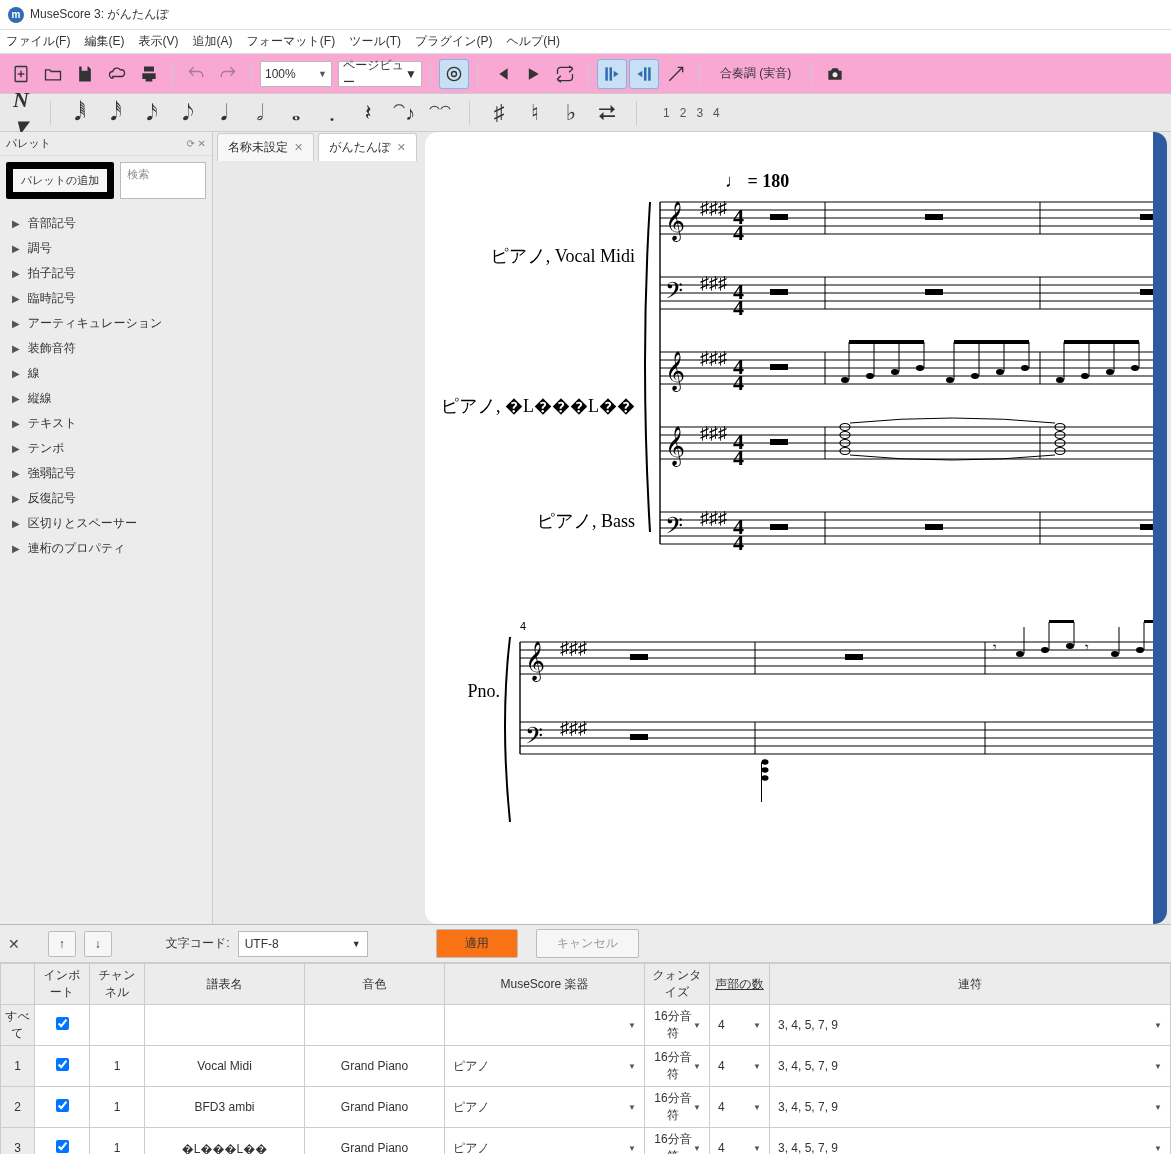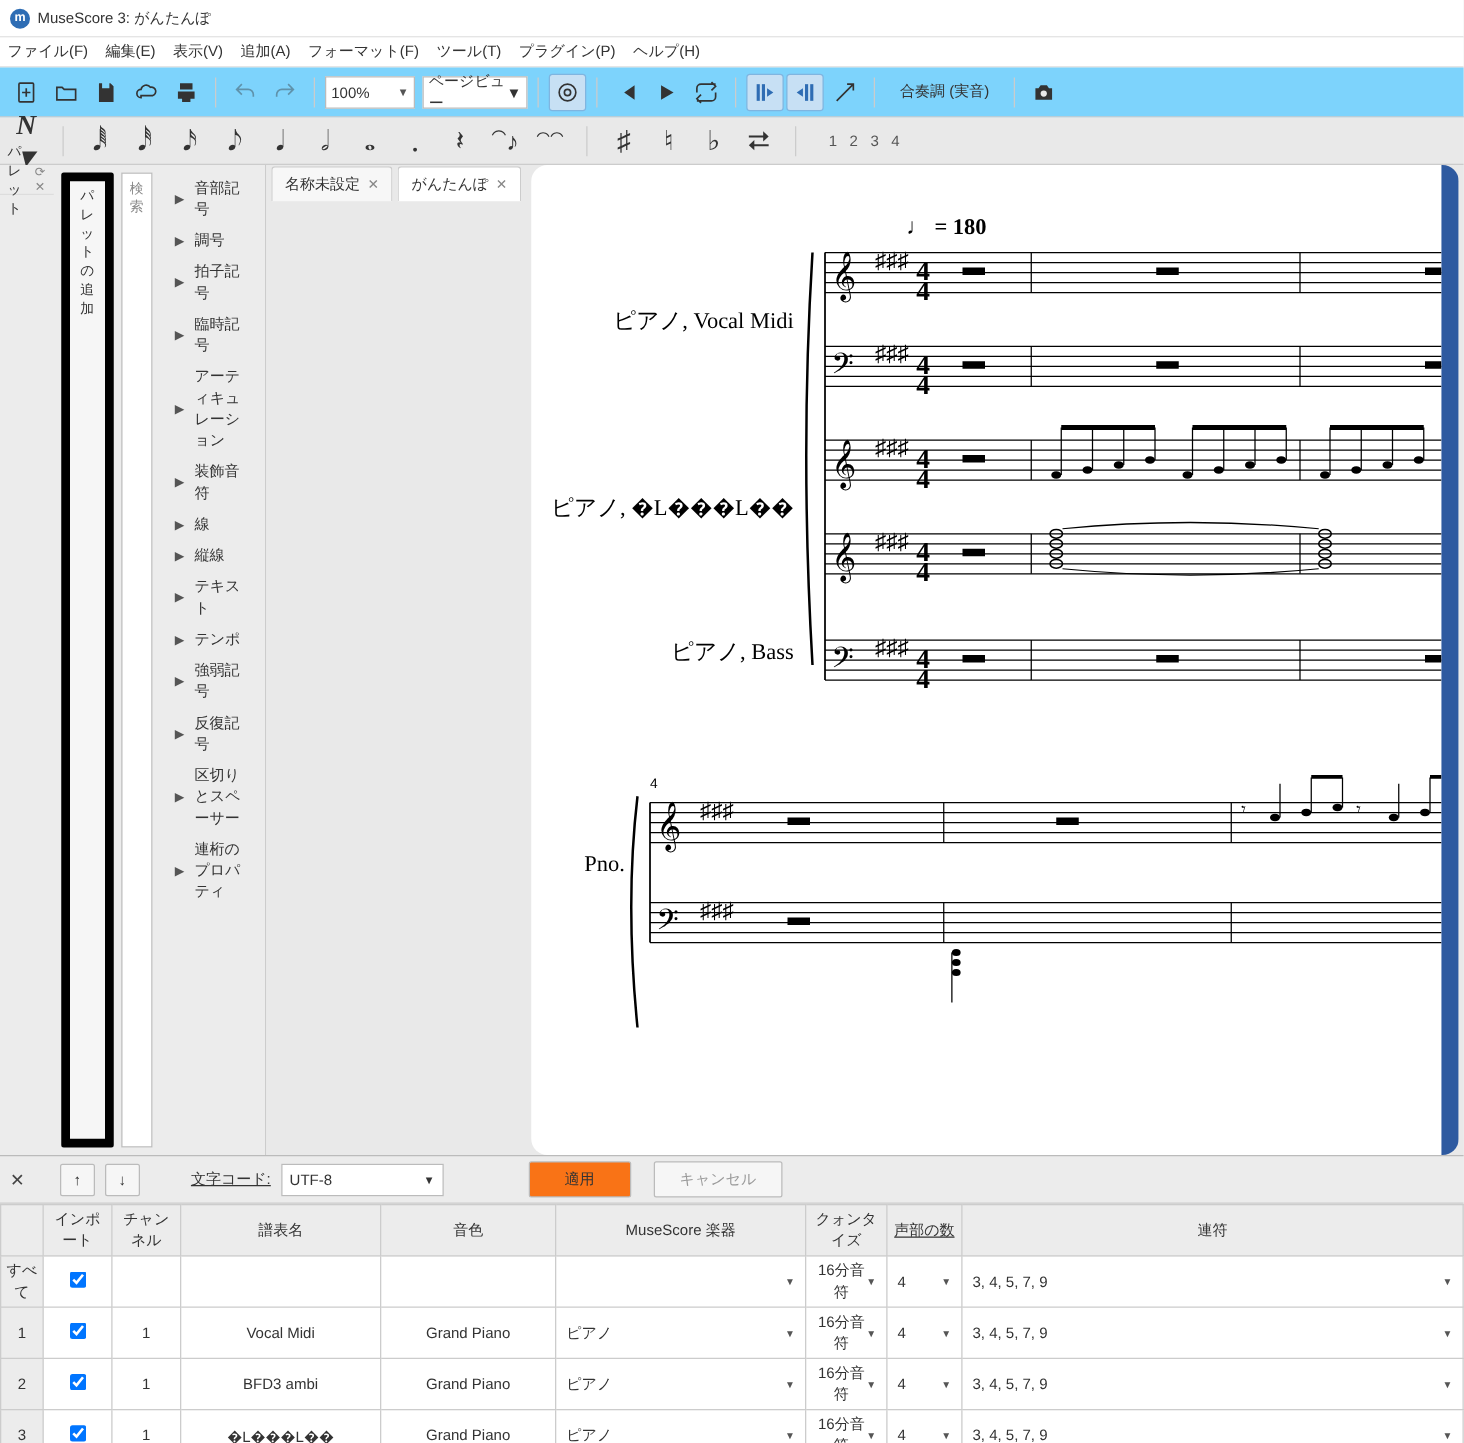--- a/index.html
+++ b/index.html
@@ -1,50 +1,50 @@
 <!DOCTYPE html>
 <html><head>
 <meta charset="utf-8">
 <style>
   * { box-sizing: border-box; margin: 0; padding: 0; }
   body { font-family: "Segoe UI", sans-serif; font-size: 12px; background: #f0f0f0; color: #333; width: 1171px; height: 1154px; overflow: hidden; }
   .titlebar { background: #fff; height: 30px; display: flex; align-items: center; padding: 0 8px; border-bottom: 1px solid #ddd; }
   .titlebar .icon { width: 16px; height: 16px; background: #2e6db4; border-radius: 50%; margin-right: 6px; display: flex; align-items: center; justify-content: center; color:#fff; font-size:10px; font-weight:bold;}
   .menubar { background: #fff; height: 24px; display: flex; align-items:center; padding: 0 6px; border-bottom:1px solid #ddd;}
   .menubar span { margin-right: 14px; cursor:default; }
-  .toolbar { background: #7dd3fc; height: 40px; display:flex; align-items:center; padding:0 6px; border-bottom:1px solid #ccc; gap:2px; }
+  .toolbar { background: #f9a8d4; height: 40px; display:flex; align-items:center; padding:0 6px; border-bottom:1px solid #ccc; gap:2px; }
   .tb-btn { width:30px; height:30px; display:flex; align-items:center; justify-content:center; border-radius:3px; }
   .tb-btn.active { background:#c7e0f4; border:1px solid #7fb5e0;}
   .tb-sep { width:1px; height:24px; background:#ccc; margin:0 6px;}
   .zoom-combo { height:26px; border:1px solid #bbb; background:#fff; padding:0 4px; width:72px; display:flex; align-items:center; justify-content:space-between;}
   .zoom-combo .arrow { font-size:9px; color:#555;}
   .view-combo { height:26px; border:1px solid #bbb; background:#fff; padding:0 4px; width:84px; display:flex; align-items:center; justify-content:space-between; margin-left:4px;}
   .concert { margin:0 12px; font-size:12px; }
   .note-toolbar { background:#e9e9e9; height:38px; display:flex; align-items:center; padding:0 8px; border-bottom:1px solid #ccc; gap:10px;}
   .note-toolbar .nt { font-size:22px; font-family: serif; width:26px; text-align:center; }
   .voice-nums { display:flex; gap:10px; margin-left:10px; font-size:12px; color:#555;}
   .main { display:flex; height: calc(1154px - 30px - 24px - 40px - 38px - 230px); }
-  .palette-panel { width:213px; background:#ececec; border-right:1px solid #ccc; display:flex; flex-direction:row;}
+  .palette-panel { width:213px; background:#ececec; border-right:1px solid #ccc; display:flex; flex-direction:column;}
   .palette-header { height:24px; display:flex; align-items:center; padding:0 6px; font-size:11px; justify-content:space-between; border-bottom:1px solid #ddd;}
   .palette-controls { display:flex; padding:6px; gap:6px;}
   .add-pal-btn { border:7px solid #000000; background:#f6f6f6; padding:4px 8px; border-radius:2px; font-size:11px;}
   .search-pal { border:1px solid #bbb; background:#fff; padding:4px 6px; flex:1; font-size:11px; color:#888;}
   .pal-list { padding:6px 0; overflow-y:auto; }
   .pal-item { display:flex; align-items:center; padding:4px 12px; font-size:12px; cursor:default;}
   .pal-item .chev { font-size:10px; margin-right:8px; color:#555;}
   .score-area { flex:1; background:#e9e9e9; display:flex; flex-direction:row; overflow:hidden;}
   .tabbar { height:30px; display:flex; align-items: center; padding: 0 4px; background:#e9e9e9; gap:4px;}
   .tab { background:#f7f7f7; border:1px solid #ccc; border-bottom:none; padding:5px 10px; display:flex; align-items:center; gap:6px; font-size:12px; border-radius:3px 3px 0 0;}
   .tab .x { color:#888; font-size:11px;}
   .canvas-wrap { flex:1; background:#fff; margin:0 4px 0px 4px; overflow:hidden; position:relative; border-right: 14px solid #2e5aa0; border-radius: 13px;}
   .bottom-panel { height:230px; background:#ececec; border-top:1px solid #bbb; display:flex; flex-direction:column;}
   .bp-top { height:38px; display:flex; align-items:center; padding:0 8px; gap:8px; border-bottom:1px solid #ccc;}
   .bp-top .close { font-size:14px; color:#444; margin-right:20px;}
   .arrow-btn { width:28px; height:26px; border:1px solid #bbb; background:#f6f6f6; display:flex; align-items:center; justify-content:center; border-radius:2px;}
-  .enc-label { margin-left:33px;text-decoration:underline;}
+  .enc-label { margin-left:46px;}
   .enc-combo { border:1px solid #bbb; background:#fff; height:26px; width:130px; display:flex; align-items:center; justify-content:space-between; padding:0 6px;}
   .apply-btn { border:1px solid #bbb; background:#f97316; padding:5px 28px; border-radius:2px; margin-left:60px;}
   .cancel-btn { border:1px solid #bbb; background:#f6f6f6; padding:5px 20px; border-radius:2px; color:#999; margin-left:10px;}
   .grid-table { width:100%; border-collapse:collapse; font-size:12px;}
   .grid-table th, .grid-table td { border:1px solid #ccc; padding:3px 4px; text-align:center; background:#fff; height:22px;}
   .grid-table th { background:#ececec; font-weight:normal;}
   .grid-table td.rowhdr { background:#ececec; width:34px;}
   .dd { display:flex; justify-content:space-between; align-items:center; padding:0 4px;}
   .dd .arr { font-size:8px; color:#555;}
   svg.icon { width:20px; height:20px; stroke:#333; fill:none; stroke-width:1.6;}

